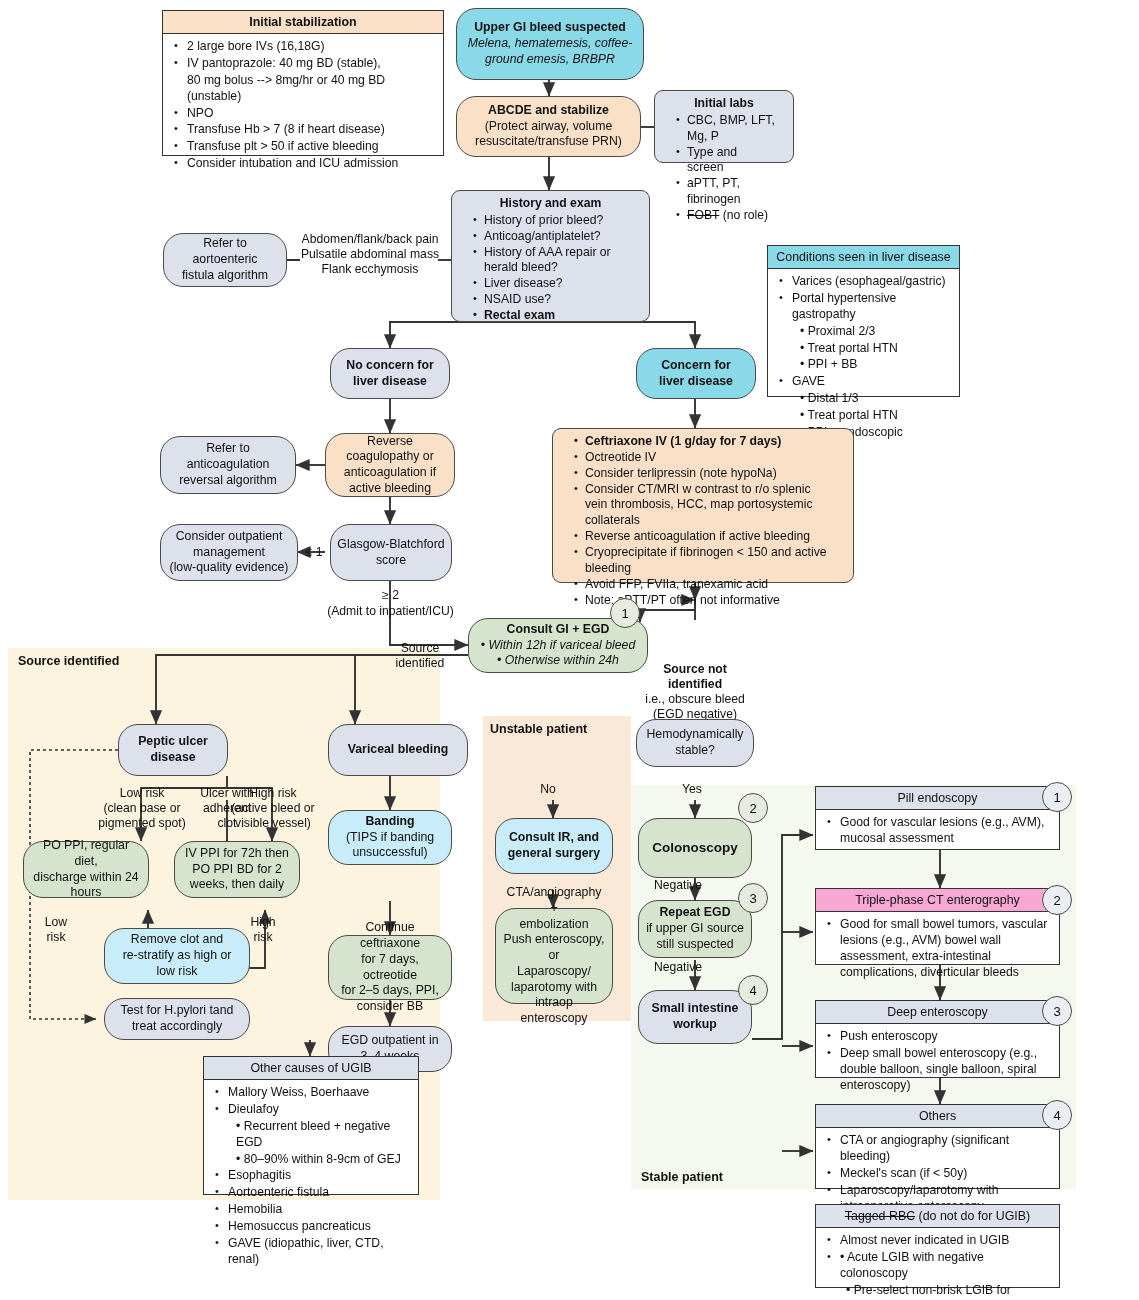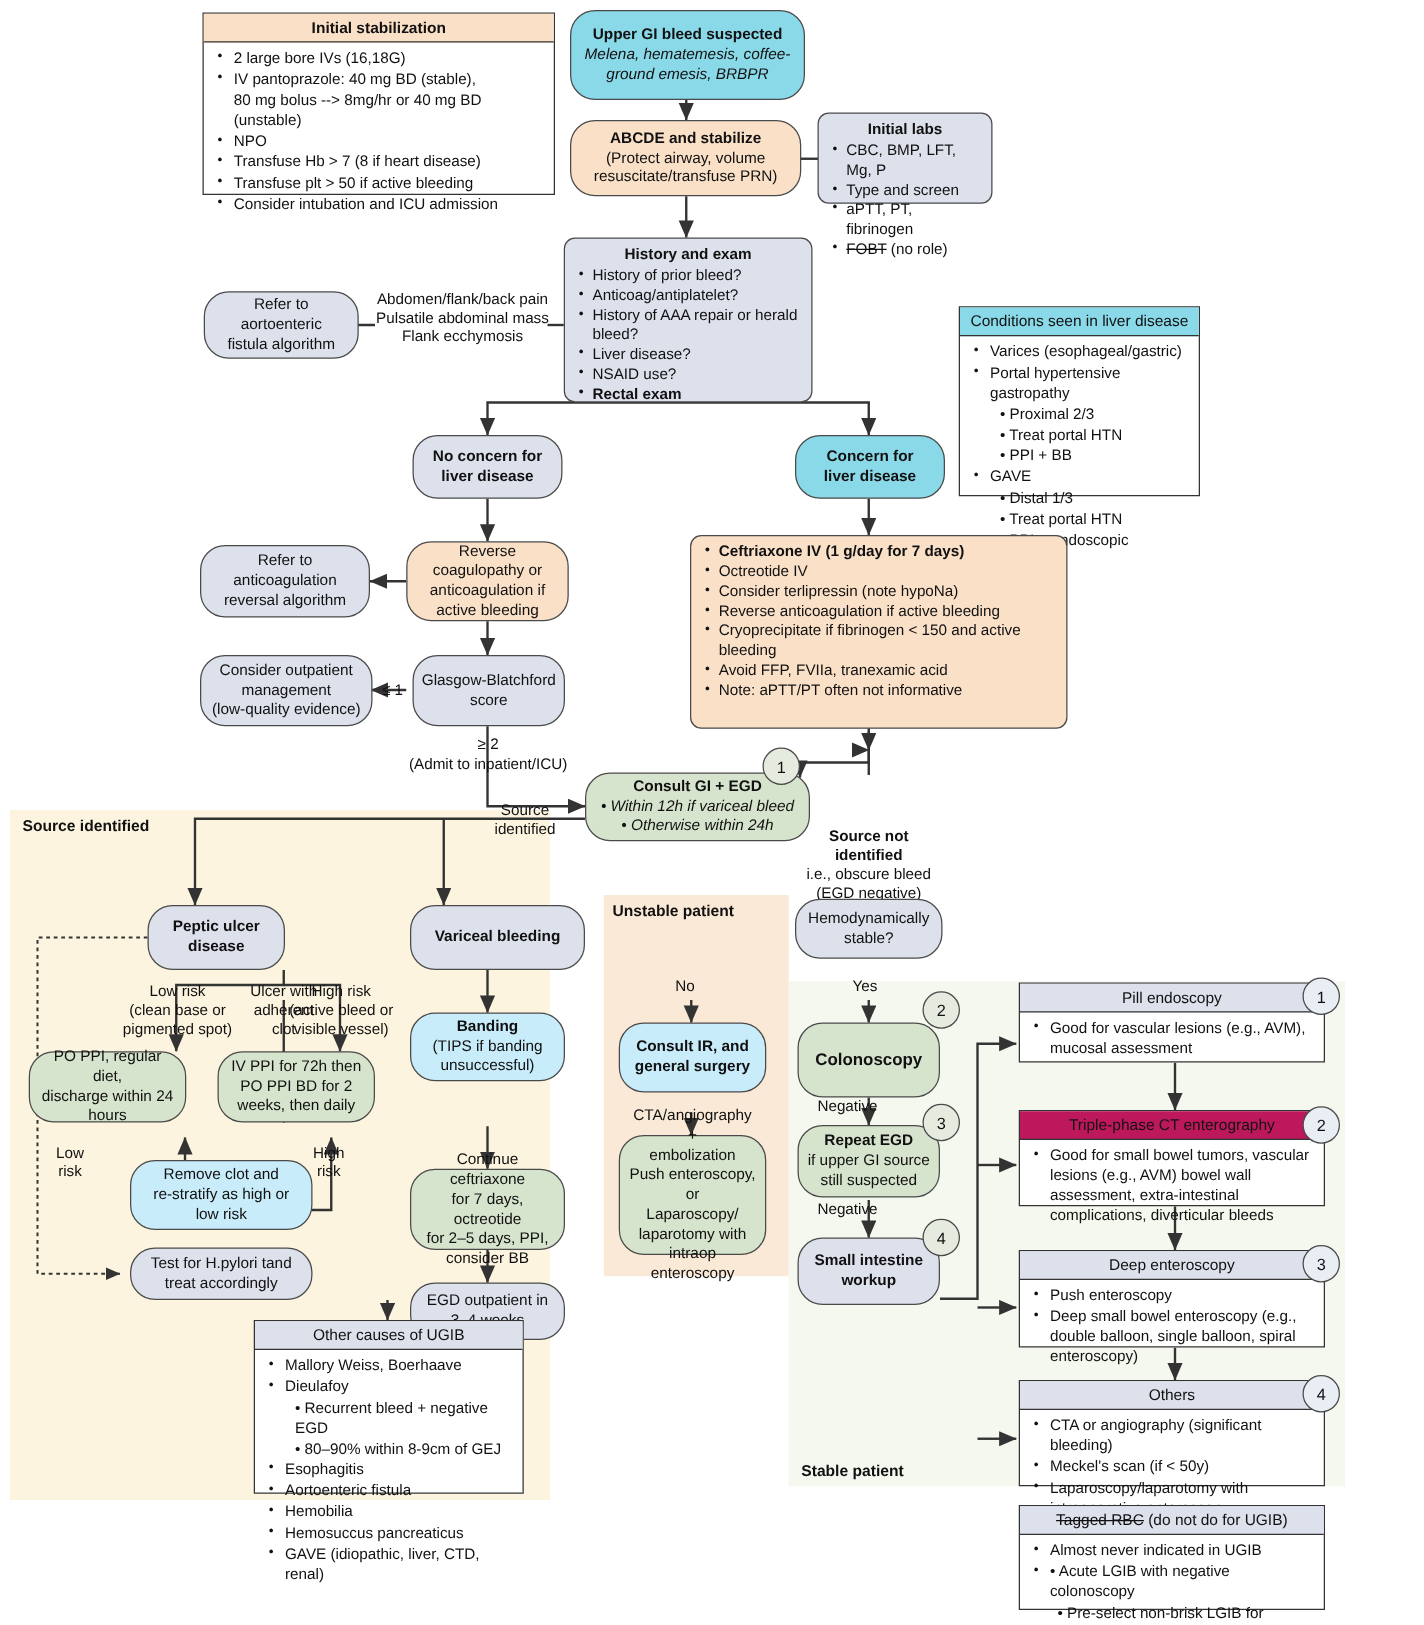--- a/index.html
+++ b/index.html
@@ -43,21 +43,21 @@
   .lbox ul{margin:0;padding:0 0 0 16px;list-style:none;}
   .lbox li{position:relative;margin:0 0 1px 0;padding-left:2px;}
   .lbox li.bul:before{content:"\2022";position:absolute;left:-11px;top:-1px;font-size:11px;}
   .lbox li.sub{padding-left:10px;}
   .lbox li.cont{padding-left:2px;}
 
   
   .rbox{
     position:absolute;box-sizing:border-box;
     border:1.6px solid #4a4a4a;border-radius:9px;
-    font-size:12.2px;line-height:1.30;color:#111;padding:5px 7px;
+    font-size:12.2px;line-height:1.30;color:#111;padding:5px 17px;
   }
   .rbox .ttl{text-align:center;font-weight:bold;margin-bottom:1px;}
   .rbox ul{margin:0;padding:0 0 0 15px;list-style:none;}
   .rbox li{position:relative;margin:0;}
   .rbox li:before{content:"\2022";position:absolute;left:-11px;top:-1px;font-size:11px;}
 
   
   .elabel{position:absolute;font-size:12.2px;line-height:1.22;color:#111;text-align:center;}
 
   
@@ -310,20 +310,21 @@
     <span class="t">Consider outpatient</span>
     <span class="t">management</span>
     <span class="t">(low-quality evidence)</span>
   </div>
 
   <div class="rbox peach" style="left:552px;top:428px;width:302px;height:155px;">
     <ul>
       <li class="b">Ceftriaxone IV (1 g/day for 7 days)</li>
       <li>Octreotide IV</li>
       <li>Consider terlipressin (note hypoNa)</li>
+      <li>Consider CT/MRI w contrast to r/o splenic vein thrombosis, HCC, map portosystemic collaterals</li>
       <li>Reverse anticoagulation if active bleeding</li>
       <li>Cryoprecipitate if fibrinogen &lt; 150 and active bleeding</li>
       <li>Avoid FFP, FVIIa, tranexamic acid</li>
       <li>Note: aPTT/PT often not informative</li>
     </ul>
   </div>
 
   <div class="node green" style="left:468px;top:618px;width:180px;height:55px;">
     <span class="t b">Consult GI + EGD</span>
     <span class="t i">• Within 12h if variceal bleed</span>
@@ -482,21 +483,21 @@
     <div class="hdr" style="background:#dde1ec;">Pill endoscopy</div>
     <div class="body">
       <ul>
           <li class="bul">Good for vascular lesions (e.g., AVM), mucosal assessment</li>
         </ul>
     </div>
   </div>
   <div class="badge" style="left:1042px;top:782px;">1</div>
 
   <div class="lbox" style="left:815px;top:888px;width:245px;height:77px;">
-    <div class="hdr" style="background:#be185d;">Triple-phase CT enterography</div>
+    <div class="hdr" style="background:#f9a8d4;">Triple-phase CT enterography</div>
     <div class="body">
       <ul>
           <li class="bul">Good for small bowel tumors, vascular lesions (e.g., AVM) bowel wall assessment, extra-intestinal complications, diverticular bleeds</li>
         </ul>
     </div>
   </div>
   <div class="badge" style="left:1042px;top:885px;">2</div>
 
   <div class="lbox" style="left:815px;top:1000px;width:245px;height:78px;">
     <div class="hdr" style="background:#dde1ec;">Deep enteroscopy</div>

